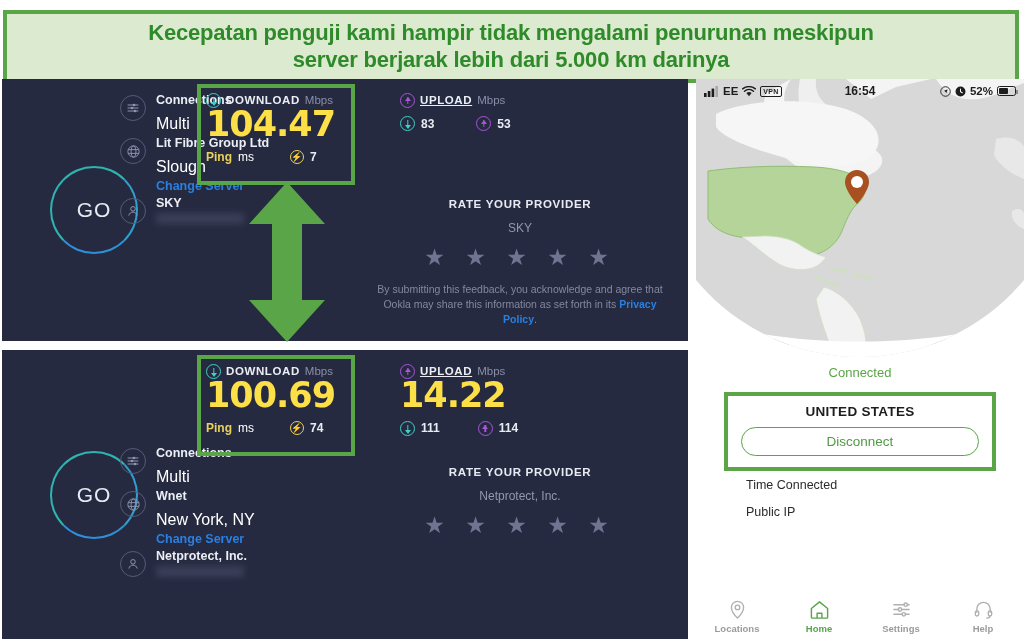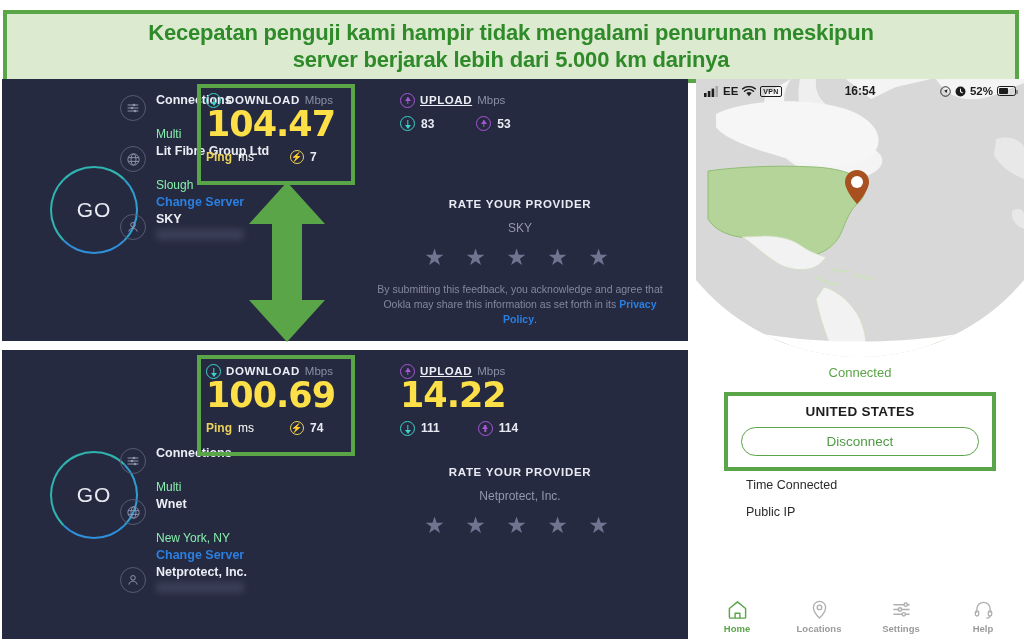--- a/index.html
+++ b/index.html
@@ -45,21 +45,21 @@
   .info-col { position: absolute; left: 112px; top: 0; width: 180px; height: 100%;
               padding-top: 14px; }
   .info-row { position: relative; padding-left: 42px; margin-bottom: 3px; min-height: 34px; }
   .ic {
     position: absolute; left: 6px; top: 2px; width: 26px; height: 26px;
     border-radius: 50%; border: 1px solid #565b75;
     display: flex; align-items: center; justify-content: center;
   }
   .ic svg { display: block; }
   .i-title { color: #eceef5; font-weight: bold; font-size: 12.5px; white-space: nowrap; }
-  .i-sub   { color: #86efac; font-size: 12px; margin-top: 20px; }
+  .i-sub   { color: #ffffff; font-size: 16px; margin-top: 8px; }
   .i-link  { color: #2a7fe0; font-size: 12.5px; font-weight: bold; margin-top: 3px; }
   .blurred {
     color: transparent; font-size: 12px; margin-top: 3px;
     background: #3a3f58; border-radius: 2px; filter: blur(3.2px);
     width: 88px; height: 11px;
   }
 
   
   .speeds { position: absolute; left: 196px; top: 0; width: 300px; }
   .sp-box { position: absolute; display: flex; gap: 32px; }
@@ -457,33 +457,33 @@
         <div class="kv-row">
           <span>Time Connected</span>
         </div>
         <div class="kv-row">
           <span>Public IP</span>
         </div>
       </div>
     </div>
 
     <div class="tabbar">
+      <div class="tab">
+        <svg width="21" height="21" viewBox="0 0 22 22">
+          <path d="M11 2.5 C7.4 2.5 4.6 5.3 4.6 8.8 C4.6 13.6 11 20 11 20 C11 20 17.4 13.6 17.4 8.8 C17.4 5.3 14.6 2.5 11 2.5 Z" fill="none" stroke="#b0b0b0" stroke-width="1.4"></path>
+          <circle cx="11" cy="8.8" r="2.4" fill="none" stroke="#b0b0b0" stroke-width="1.4"></circle>
+        </svg>
+        <span class="tl">Locations</span>
+      </div>
       <div class="tab active">
         <svg width="21" height="21" viewBox="0 0 22 22">
           <path d="M2.5 10 L11 3 L19.5 10 V19 a1 1 0 0 1 -1 1 H3.5 a1 1 0 0 1 -1 -1 Z" fill="none" stroke="#5aa548" stroke-width="1.5" stroke-linejoin="round"></path>
           <path d="M8.5 20 v-5 h5 v5" fill="none" stroke="#5aa548" stroke-width="1.5" stroke-linejoin="round"></path>
         </svg>
         <span class="tl">Home</span>
-      </div>
-      <div class="tab">
-        <svg width="21" height="21" viewBox="0 0 22 22">
-          <path d="M11 2.5 C7.4 2.5 4.6 5.3 4.6 8.8 C4.6 13.6 11 20 11 20 C11 20 17.4 13.6 17.4 8.8 C17.4 5.3 14.6 2.5 11 2.5 Z" fill="none" stroke="#b0b0b0" stroke-width="1.4"></path>
-          <circle cx="11" cy="8.8" r="2.4" fill="none" stroke="#b0b0b0" stroke-width="1.4"></circle>
-        </svg>
-        <span class="tl">Locations</span>
       </div>
       <div class="tab">
         <svg width="21" height="21" viewBox="0 0 22 22">
           <g stroke="#b0b0b0" stroke-width="1.4" fill="none" stroke-linecap="round">
             <path d="M3 6h11M17 6h2M3 11h5M11 11h8M3 16h9M15 16h4"></path>
           </g>
           <circle cx="15.4" cy="6" r="1.8" fill="none" stroke="#b0b0b0" stroke-width="1.4"></circle>
           <circle cx="9.4" cy="11" r="1.8" fill="none" stroke="#b0b0b0" stroke-width="1.4"></circle>
           <circle cx="13.4" cy="16" r="1.8" fill="none" stroke="#b0b0b0" stroke-width="1.4"></circle>
         </svg>

